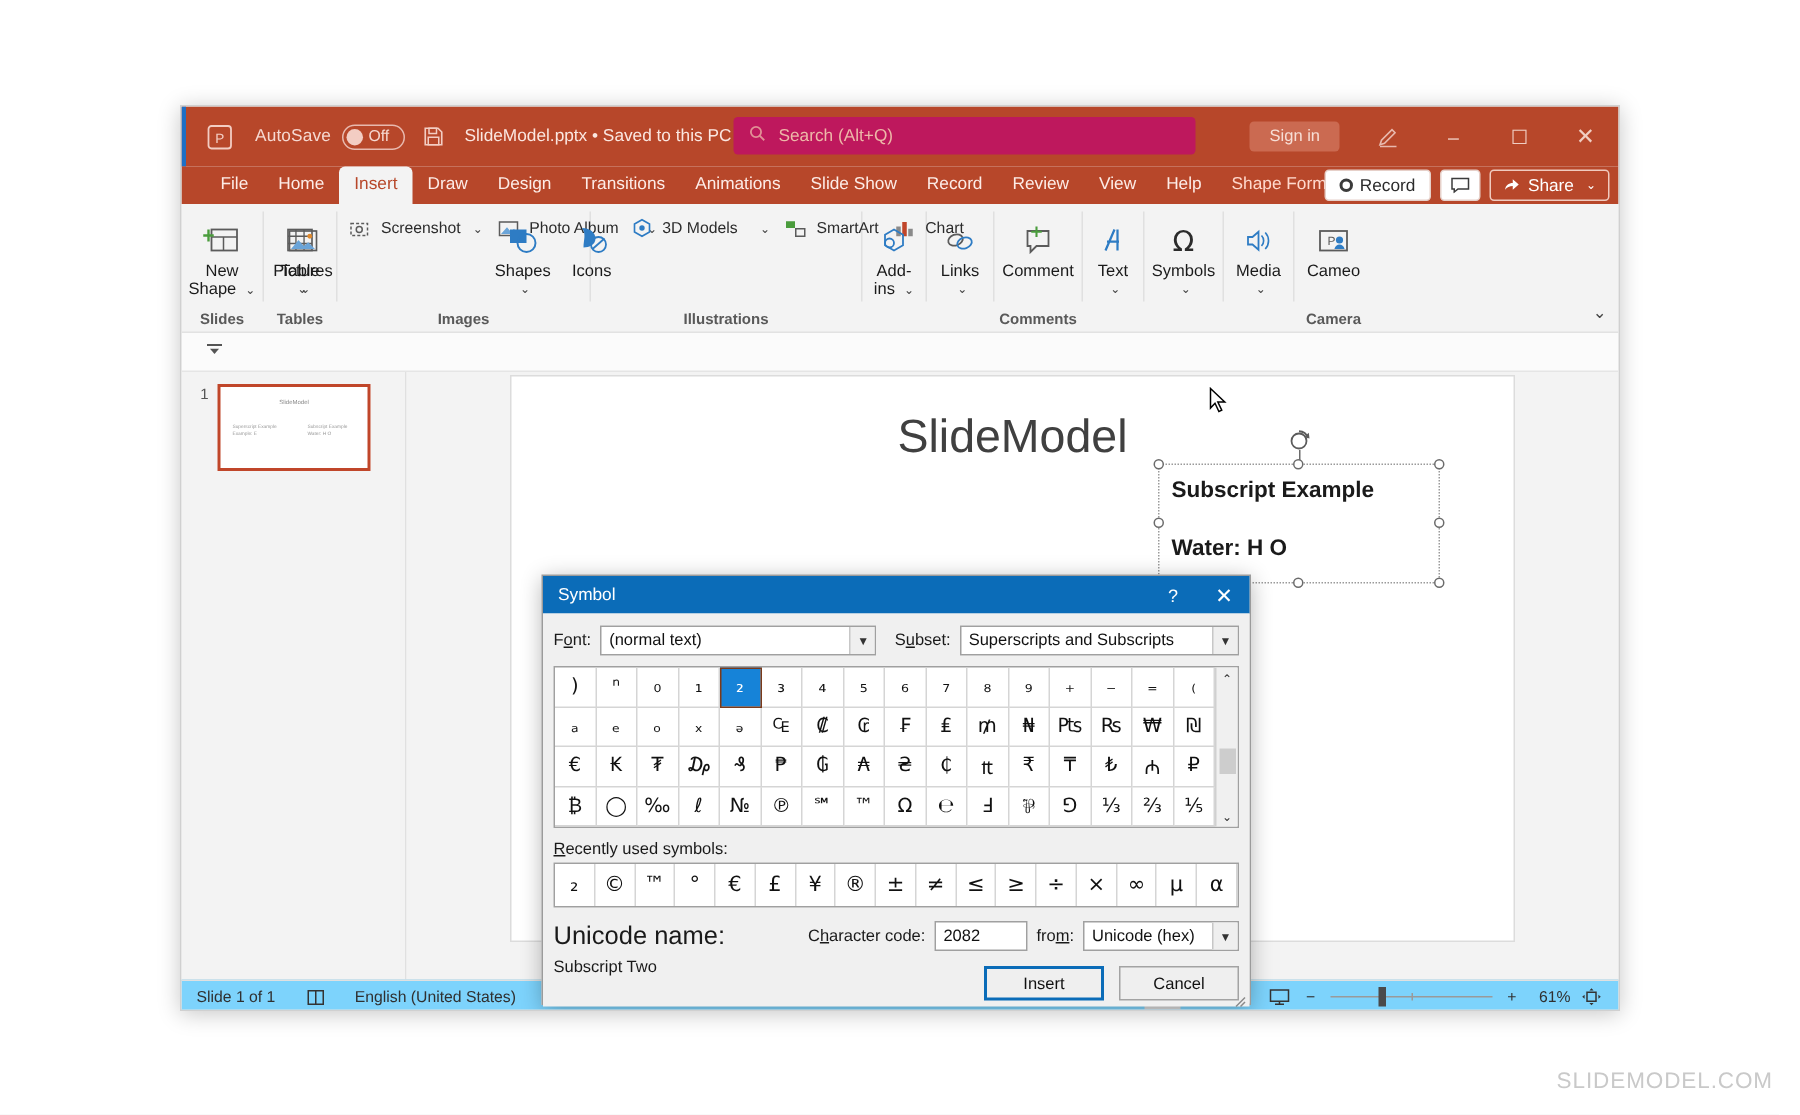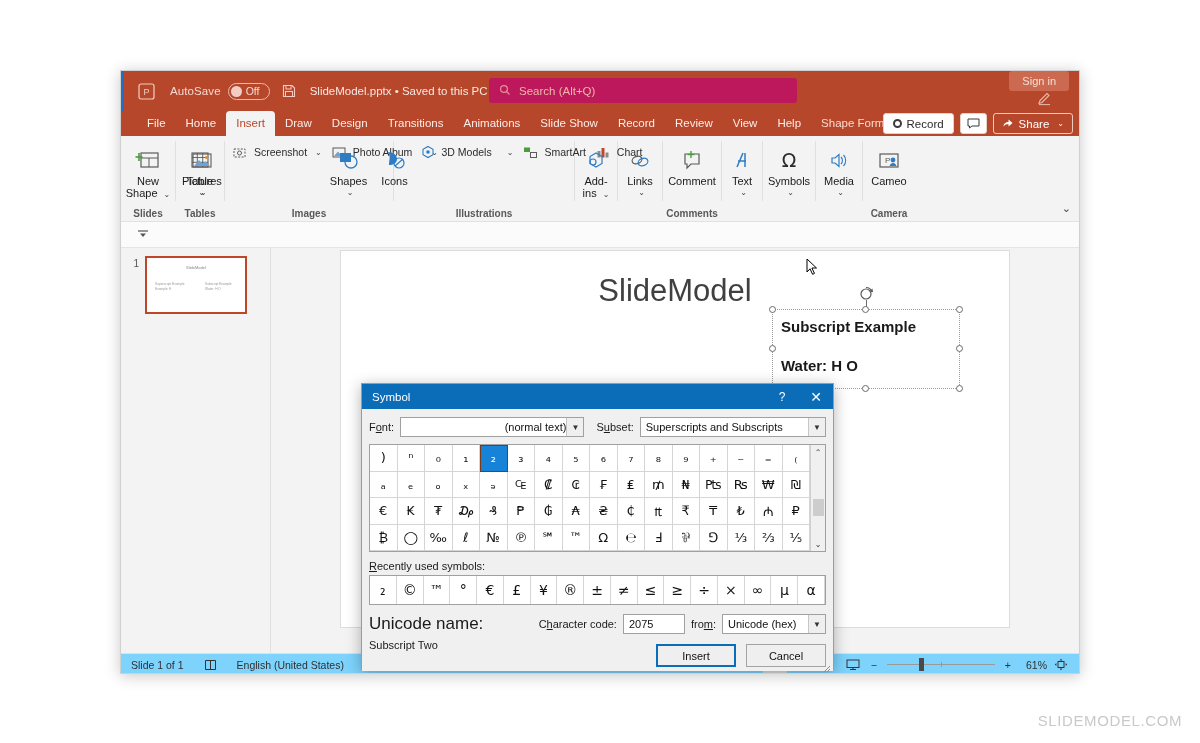--- a/index.html
+++ b/index.html
@@ -57,21 +57,21 @@
   .doc-title .chev { font-size:9px; margin-left:5px; }
   .searchbox {
     position:absolute; left:368px; top:7px; width:308px; height:25px;
     background:#be185d; border-radius:3px;
     display:flex; align-items:center; padding-left:10px;
   }
   .searchbox .sicon { opacity:.75; }
   .search-ph { color:#edb8a8; font-size:11.5px; margin-left:8px; }
   .tb-right {
     position:absolute; right:0; top:0; height:40px;
-    display:flex; align-items:center;flex-direction:column;
+    display:flex; align-items:center;
   }
   .signin-btn {
     background:#cb6a51; color:#f7ded6; font-size:11px;
     padding:4px 13px; border-radius:3px; margin-right:10px;
   }
   .tb-ico {
     width:44px; height:40px; display:flex; align-items:center; justify-content:center;
     color:#f0cec3; font-size:13px;
   }
   .tb-ico.close { font-size:15px; }
@@ -249,21 +249,21 @@
   .lbl u { text-decoration:underline; }
   .combo {
     background:#fff; border:1px solid #a0a0a0; height:20px;
     display:flex; align-items:center; justify-content:space-between;
     font-size:11px; color:#111; padding-left:5px;
   }
   .combo .arrowbox {
     width:17px; height:18px; background:#efefef; border-left:1px solid #c7c7c7;
     display:flex; align-items:center; justify-content:center; font-size:8px; color:#333;
   }
-  #font-combo { width:198px;justify-content:flex-end; }
+  #font-combo { width:198px; }
   #subset-combo { width:200px; }
 
   .grid-wrap {
     margin-top:7px; background:#fff; border:1px solid #a0a0a0;
     display:flex; height:108px;
   }
   .grid {
     flex:1; display:grid; grid-template-columns:repeat(16, 1fr);
     grid-template-rows:repeat(4, 1fr);
   }
@@ -939,21 +939,21 @@
         </div>
 
       <div class="bottom">
         <div class="uni-col">
           <div class="uni-lbl">Unicode name:</div>
           <div class="uni-val">Subscript Two</div>
         </div>
         <div class="code-col">
           <div class="code-row">
             <span class="lbl"><span>C</span><u>h</u><span>aracter code:</span></span>
-            <div class="code-input">2075</div>
+            <div class="code-input">2082</div>
             <span class="lbl"><span>fro</span><u>m</u><span>:</span></span>
             <div class="combo" id="from-combo">
               <span>Unicode (hex)</span>
               <span class="arrowbox">▼</span>
             </div>
           </div>
           <div class="btn-row">
             <div class="dbtn primary">
                 <span>Insert</span>
               </div>

